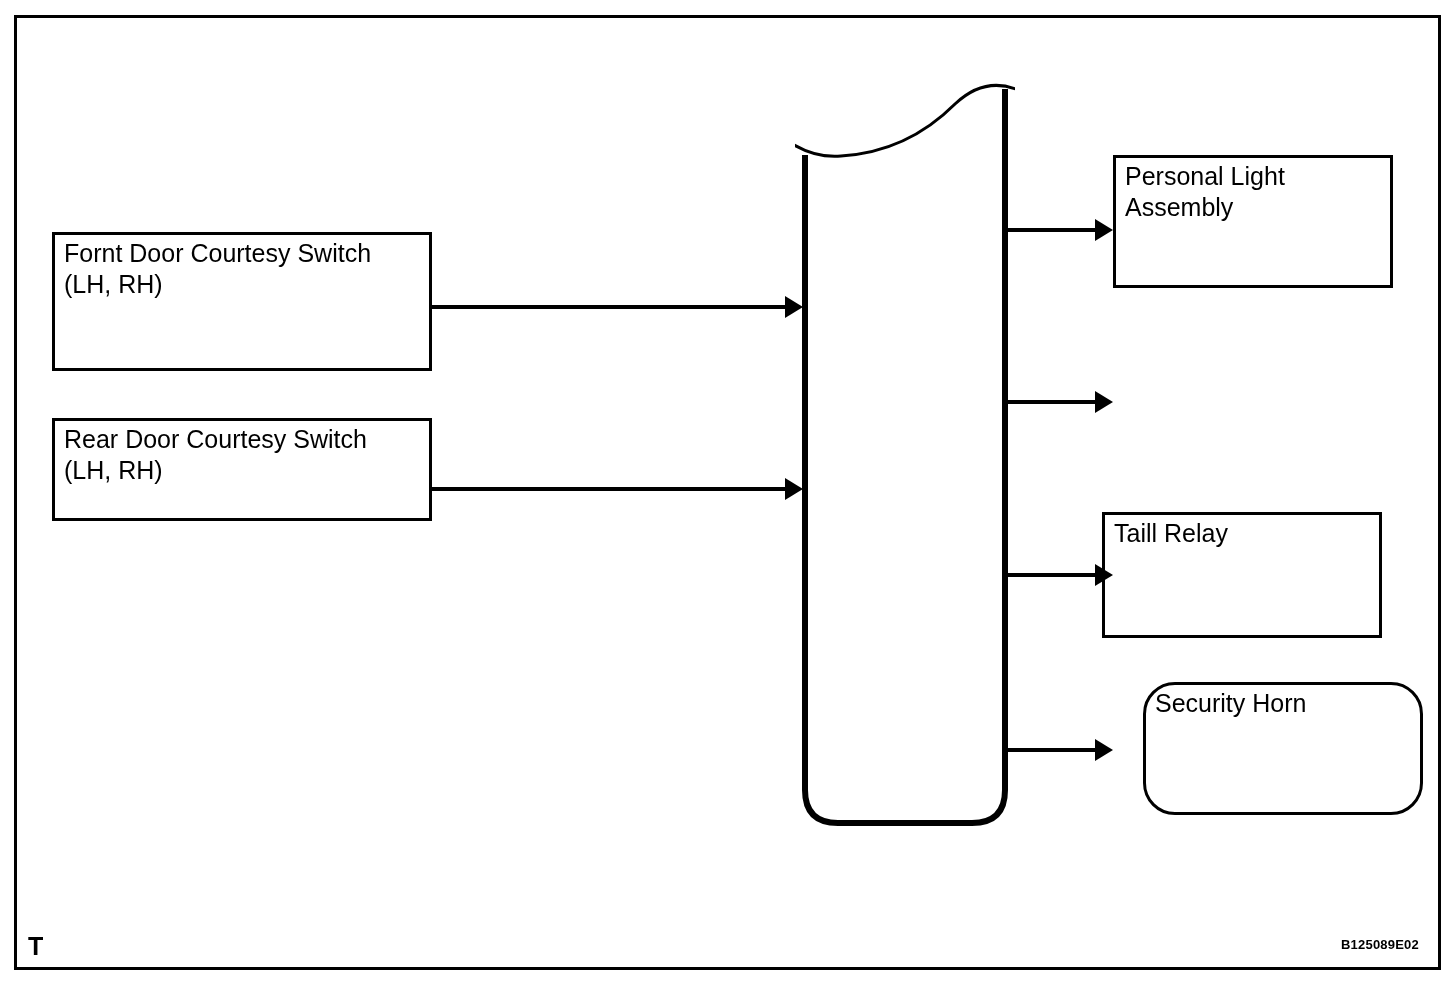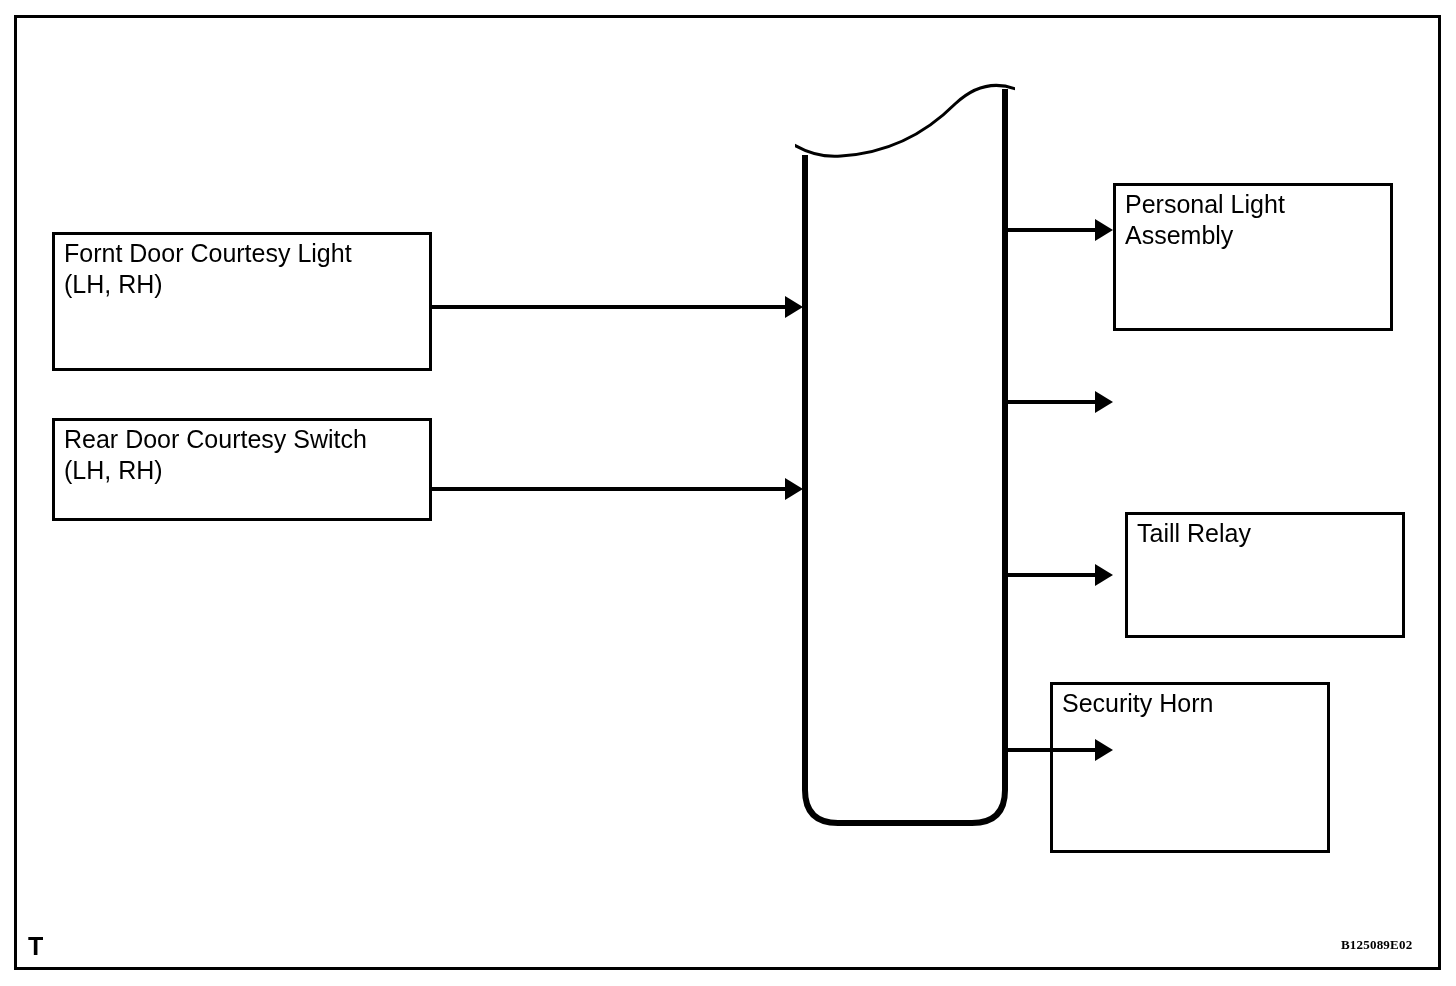--- a/index.html
+++ b/index.html
@@ -57,40 +57,40 @@
     left: 52px;
     top: 418px;
     width: 380px;
     height: 103px;
   }
   
   #box-personal-light {
     left: 1113px;
     top: 155px;
     width: 280px;
-    height: 148px;
-    margin-top: 28px;
+    height: 133px;
   }
   #box-head-relay {
     left: 1113px;
     top: 335px;
     width: 280px;
     height: 127px;
   }
   #box-taill-relay {
-    left: 1125px;
+    left: 1102px;
     top: 512px;
     width: 280px;
     height: 126px;
   }
   #box-security-horn {
-    left: 1050px;
+    left: 1143px;
     top: 682px;
     width: 280px;
-    height: 171px;
+    height: 133px;
+    border-radius: 32px;
   }
   
   #central-column {
     position: absolute;
     left: 795px;
     top: 78px;
     width: 220px;
     height: 748px;
   }
   
@@ -128,32 +128,32 @@
   }
   #figure-code {
     position: absolute;
     left: 1341px;
     top: 938px;
     font-size: 13px;
     font-weight: bold;
     color: #000000;
     letter-spacing: 0.2px;
     line-height: 13px;
-    font-family: Liberation Serif, serif;
+    font-family: Liberation Sans, sans-serif;
   }
 </style>
 </head>
 <body>
 
 <div id="page">
 
   <div id="frame"></div>
 
   <div class="node-box" id="box-front-door">
-    <div class="node-label">Fornt Door Courtesy Light
+    <div class="node-label">Fornt Door Courtesy Switch
 (LH, RH)</div>
   </div>
 
   <div class="node-box" id="box-rear-door">
     <div class="node-label">Rear Door Courtesy Switch
 (LH, RH)</div>
   </div>
 
   <svg id="central-column" viewBox="0 0 220 748">
 

